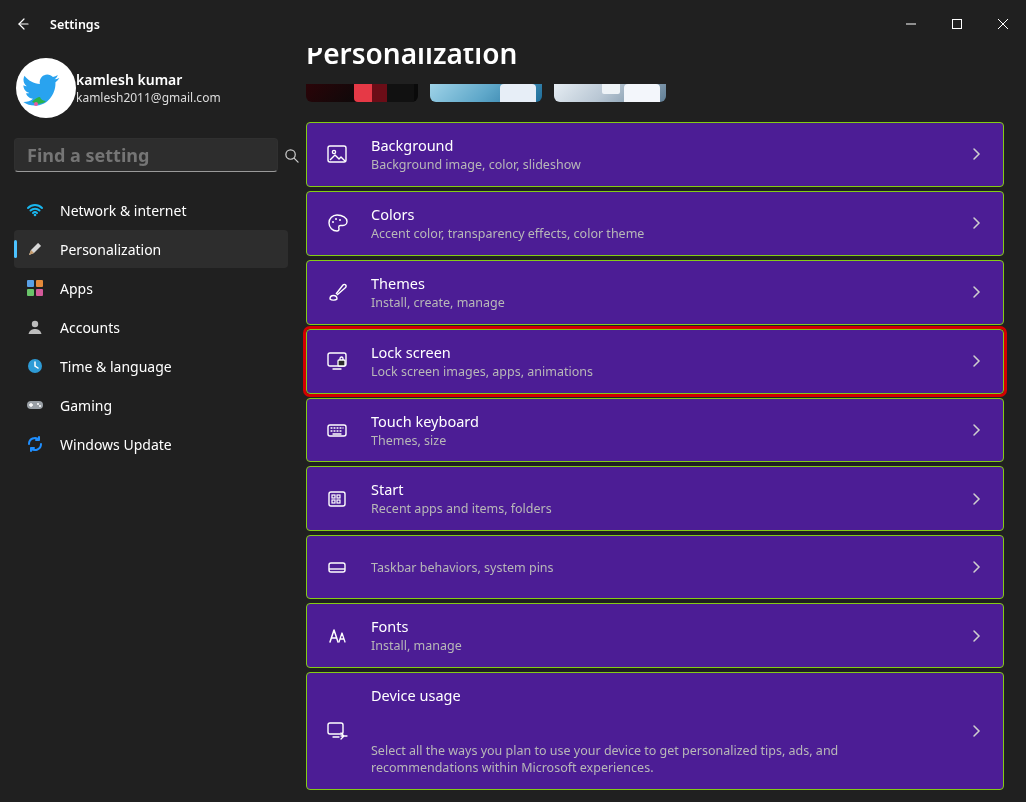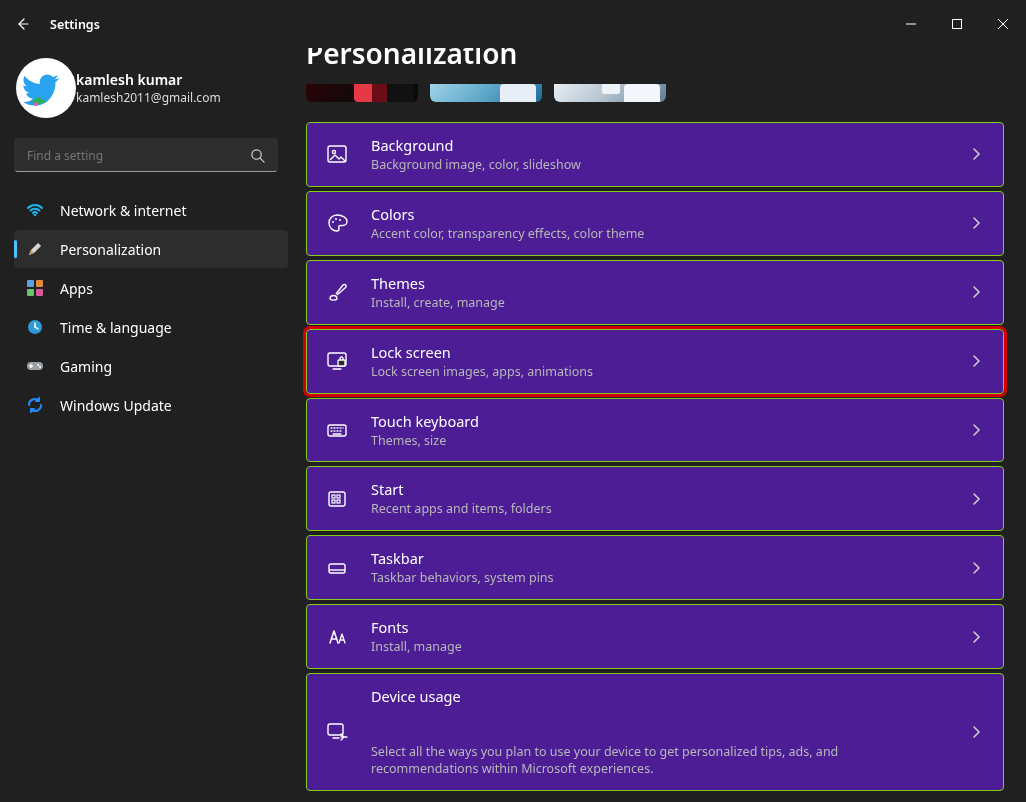--- a/index.html
+++ b/index.html
@@ -20,21 +20,21 @@
 
   
   .sidebar { width: 300px; flex: 0 0 300px; padding: 0 8px 0 0; }
   .profile { display:flex; align-items:center; padding: 10px 16px 20px 16px; }
   .avatar-frame { width: 60px; height: 60px; border-radius: 50%; background:#fff; display:flex; align-items:center; justify-content:center; overflow:hidden;}
   .profile-text .name { font-size: 14px; font-weight: 600; }
   .profile-text .email { font-size: 12px; color: #dcdcdc; }
 
   .search-wrap { padding: 0 14px 14px 14px;}
   .search { background:#2d2d2d; border:1px solid #303030; border-bottom:1px solid #9a9a9a; border-radius:4px; height:34px; display:flex; align-items:center; padding:0 12px;}
-  .search input { flex:1; background:transparent; border:none; outline:none; color:#f97316; font-size:12px;}
+  .search input { flex:1; background:transparent; border:none; outline:none; color:#f97316; font-size:18px;font-weight:bold;}
   .search .icon { color:#cfcfcf; }
 
   .nav { padding: 4px 4px 0 14px; }
   .nav-item { display:flex; align-items:center; gap:16px; height:38px; padding:0 12px; border-radius:4px; font-size:14px; cursor:pointer; position:relative; margin:1px 0;}
   .nav-item.selected { background:#2d2d2d; }
   .nav-item.selected::before { content:""; position:absolute; left:0px; top:10px; bottom:10px; width:3px; background:#4cc2ff; border-radius:3px;}
   .nav-ico { width:18px; height:18px; display:flex; align-items:center; justify-content:center; }
 
   
   .main { flex:1; padding: 0 22px 0 6px; overflow:hidden;}
@@ -153,20 +153,29 @@
                 <rect x="10" y="1" width="7" height="7" rx="1" fill="#e68a3a"></rect>
                 <rect x="1" y="10" width="7" height="7" rx="1" fill="#6ac46a"></rect>
                 <rect x="10" y="10" width="7" height="7" rx="1" fill="#d45a9a"></rect>
               </svg>
             </span>
           <span>Apps</span>
         </div>
         <div class="nav-item">
           <span class="nav-ico">
               <svg width="18" height="18" viewBox="0 0 18 18">
+                <circle cx="9" cy="6" r="3.2" fill="#bdbdbd"></circle>
+                <path d="M2.5 16c1-4 4-5 6.5-5s5.5 1 6.5 5" fill="#bdbdbd"></path>
+              </svg>
+            </span>
+          <span>Accounts</span>
+        </div>
+        <div class="nav-item">
+          <span class="nav-ico">
+              <svg width="18" height="18" viewBox="0 0 18 18">
                 <circle cx="9" cy="9" r="7" fill="#2e9bd6"></circle>
                 <path d="M9 5v4l3 2" stroke="#fff" stroke-width="1.5" fill="none" stroke-linecap="round"></path>
               </svg>
             </span>
           <span>Time &amp; language</span>
         </div>
         <div class="nav-item">
           <span class="nav-ico">
               <svg width="18" height="18" viewBox="0 0 18 18">
                 <rect x="1" y="5" width="16" height="8" rx="4" fill="#9aa0a6"></rect>
@@ -327,21 +336,20 @@
         </div>
 
         <div class="card">
           <span class="card-ico">
               <svg width="22" height="22" viewBox="0 0 22 22" fill="none">
                 <rect x="3" y="7" width="16" height="9" rx="2" stroke="#fff" stroke-width="1.4"></rect>
                 <path d="M3 13h16" stroke="#fff" stroke-width="1.4"></path>
               </svg>
             </span>
           <div class="card-text">
-            <div class="card-title">Taskbar</div>
             <div class="card-sub">Taskbar behaviors, system pins</div>
           </div>
           <span class="chev">
               <svg width="14" height="14" viewBox="0 0 14 14">
                 <path d="M5 2l5 5-5 5" stroke="#cfcfcf" stroke-width="1.5" fill="none" stroke-linecap="round"></path>
               </svg>
             </span>
         </div>
 
         <div class="card">

